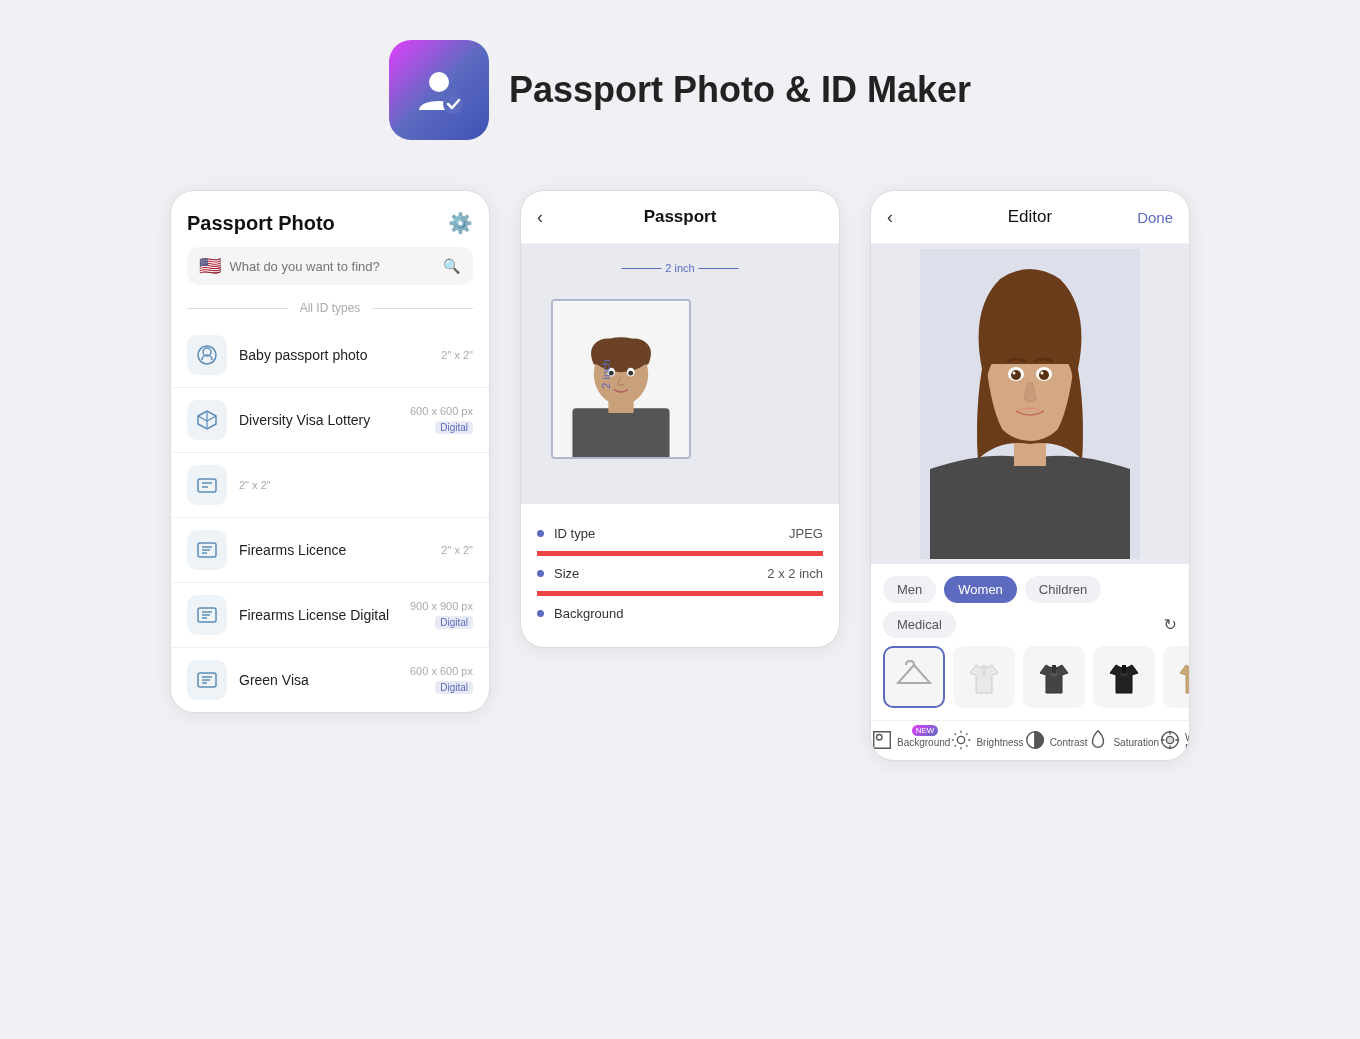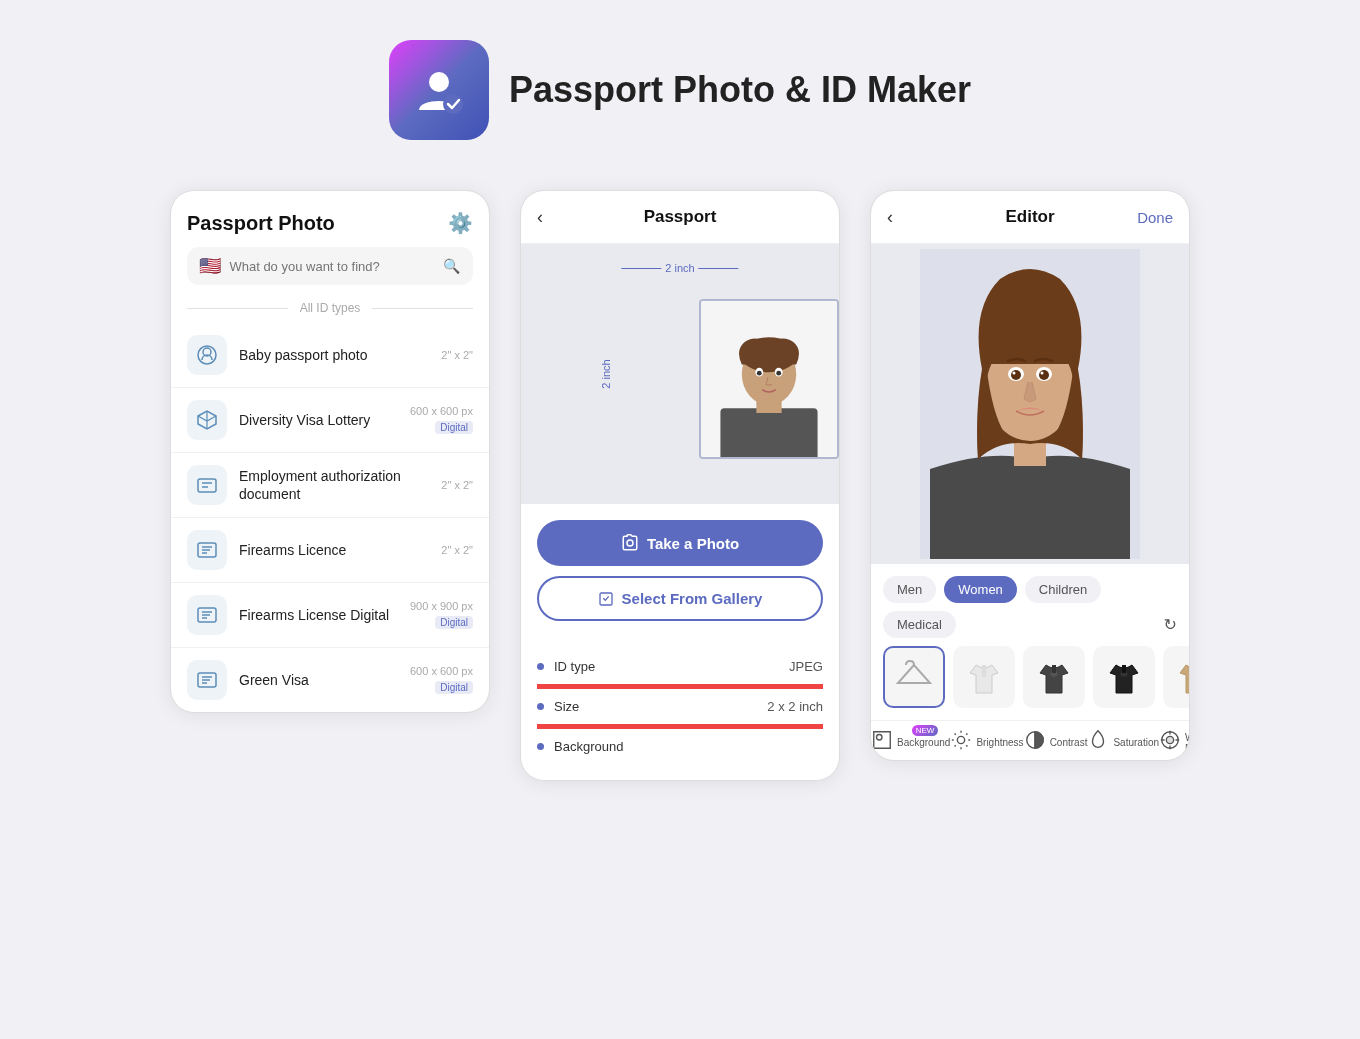--- a/index.html
+++ b/index.html
@@ -137,21 +137,21 @@
       position: relative;
       border-bottom: 1px solid #f0f0f0;
     }
     .p2-back { position: absolute; left: 16px; font-size: 18px; color: #333; cursor: pointer; }
     .p2-title { font-size: 17px; font-weight: 700; color: #111; }
 
     .p2-photo-area {
       background: #e8eaf0;
       display: flex;
       align-items: center;
-      justify-content: flex-end;
+      justify-content: flex-start;
       padding: 30px 0 20px;
       position: relative;
       min-height: 260px;
     }
     .p2-dimension-h {
       position: absolute;
       top: 18px;
       left: 50%;
       transform: translateX(-50%);
       font-size: 11px;
@@ -236,21 +236,21 @@
     .phone3 { width: 320px; }
     .p3-header {
       display: flex;
       align-items: center;
       justify-content: center;
       padding: 16px;
       position: relative;
       border-bottom: 1px solid #f0f0f0;
     }
     .p3-back { position: absolute; left: 16px; font-size: 18px; color: #333; cursor: pointer; }
-    .p3-title { font-size: 17px; font-weight: 700; color: #111; }
+    .p3-title { font-size: 17px; font-weight: 400; color: #111; }
     .p3-done { position: absolute; right: 16px; font-size: 15px; color: #5c6bc0; cursor: pointer; }
 
     .p3-photo-area {
       background: #e8eaf0;
       display: flex;
       align-items: center;
       justify-content: center;
       height: 320px;
       overflow: hidden;
     }
@@ -396,23 +396,20 @@
           <span class="id-badge">Digital</span>
         </div>
       </div>
       <div class="id-list-item">
         <div class="id-icon-wrap">
           <svg width="24" height="24" viewBox="0 0 24 24" fill="none">
               <rect x="3" y="6" width="18" height="13" rx="2" stroke="#5c8db8" stroke-width="1.5" fill="none"></rect>
               <path d="M7 10h10M7 14h6" stroke="#5c8db8" stroke-width="1.5"></path>
             </svg>
         </div>
-        <div class="id-info">
-          <span class="id-name">Employment authorization document</span>
-        </div>
         <div class="id-meta">
           <span class="id-size">2" x 2"</span>
         </div>
       </div>
       <div class="id-list-item">
         <div class="id-icon-wrap">
           <svg width="24" height="24" viewBox="0 0 24 24" fill="none">
               <rect x="3" y="5" width="18" height="14" rx="2" stroke="#5c8db8" stroke-width="1.5" fill="none"></rect>
               <path d="M7 9h10M7 12h8M7 15h5" stroke="#5c8db8" stroke-width="1.3"></path>
             </svg>
@@ -486,36 +483,20 @@
           <ellipse cx="60" cy="73" rx="4" ry="4.5" fill="#fff"></ellipse>
           <ellipse cx="80" cy="73" rx="4" ry="4.5" fill="#fff"></ellipse>
           <circle cx="60" cy="74" r="2.5" fill="#333"></circle>
           <circle cx="80" cy="74" r="2.5" fill="#333"></circle>
 
           <path d="M69 78 L67 86 L73 86" stroke="#b08060" stroke-width="1" fill="none"></path>
 
           <path d="M63 91 Q70 96 77 91" stroke="#b06060" stroke-width="1.5" fill="none"></path>
         </svg>
       </div>
-    </div>
-    <div class="p2-actions">
-      <button class="p2-btn-primary">
-        <svg width="18" height="18" viewBox="0 0 24 24" fill="none" stroke="white" stroke-width="2">
-            <circle cx="12" cy="12" r="4"></circle>
-            <path d="M9 3H5a2 2 0 00-2 2v14a2 2 0 002 2h14a2 2 0 002-2V5a2 2 0 00-2-2h-4l-2-2H9L7 3H9z"></path>
-          </svg>
-        <span>Take a Photo</span>
-      </button>
-      <button class="p2-btn-secondary">
-        <svg width="16" height="16" viewBox="0 0 24 24" fill="none" stroke="#5c6bc0" stroke-width="2">
-            <rect x="3" y="3" width="18" height="18" rx="2"></rect>
-            <path d="M8 11l3 3 5-6"></path>
-          </svg>
-        <span>Select From Gallery</span>
-      </button>
     </div>
     <div class="p2-info">
       <div class="p2-info-item">
         <div class="p2-dot"></div>
         <span class="p2-info-label">ID type</span>
         <span class="p2-info-value">JPEG</span>
       </div>
       <div class="p2-info-item">
         <div class="p2-dot"></div>
         <span class="p2-info-label">Size</span>

